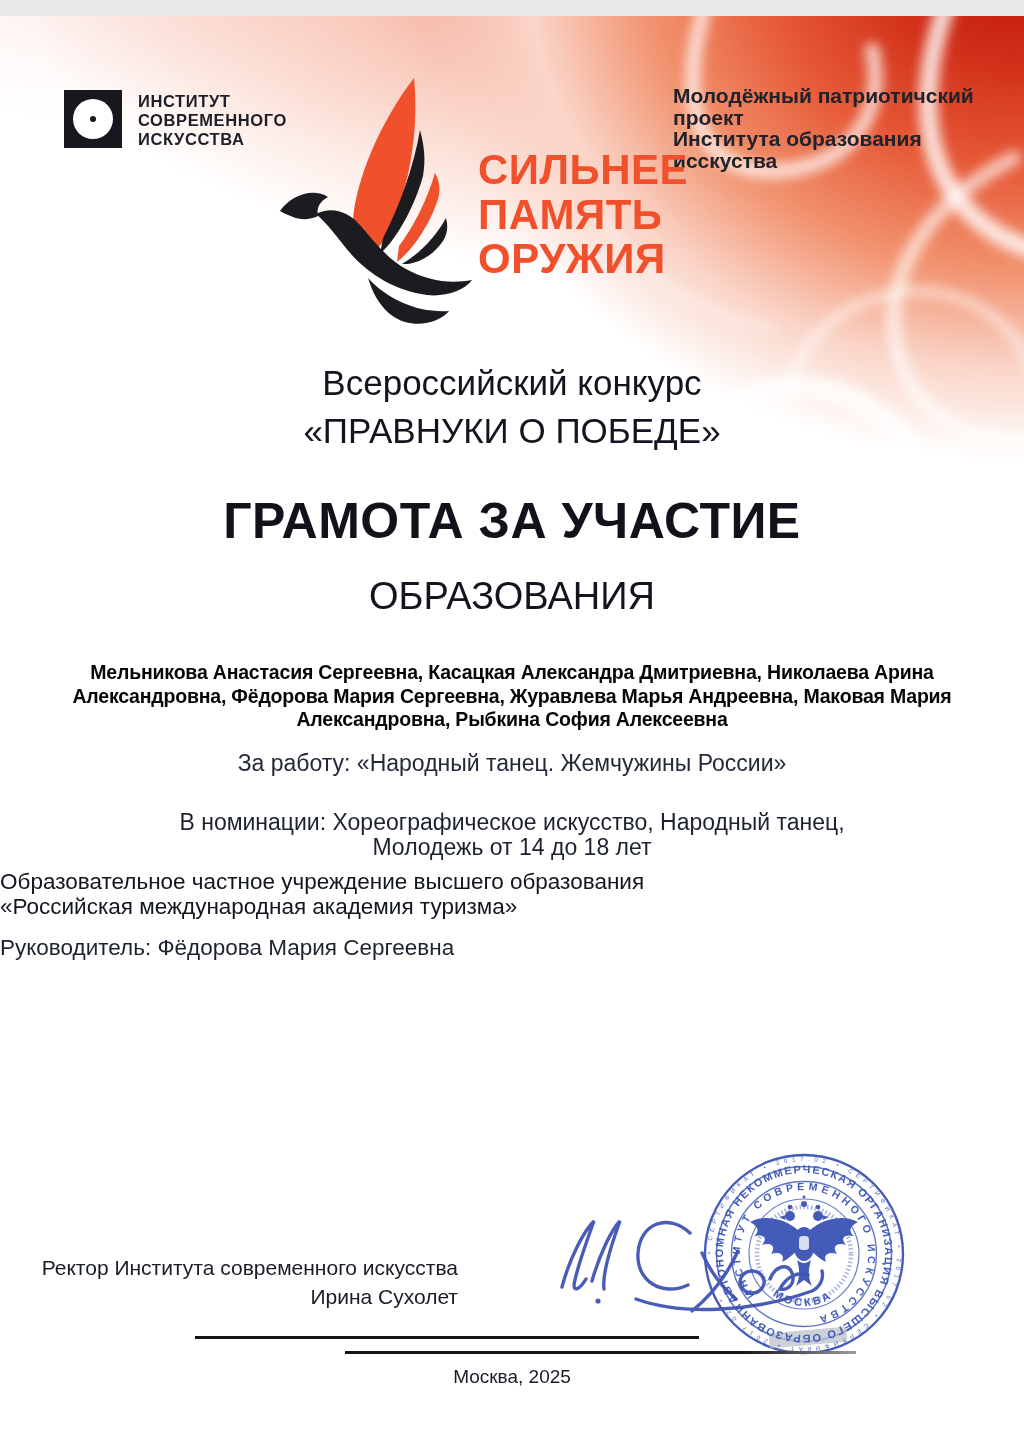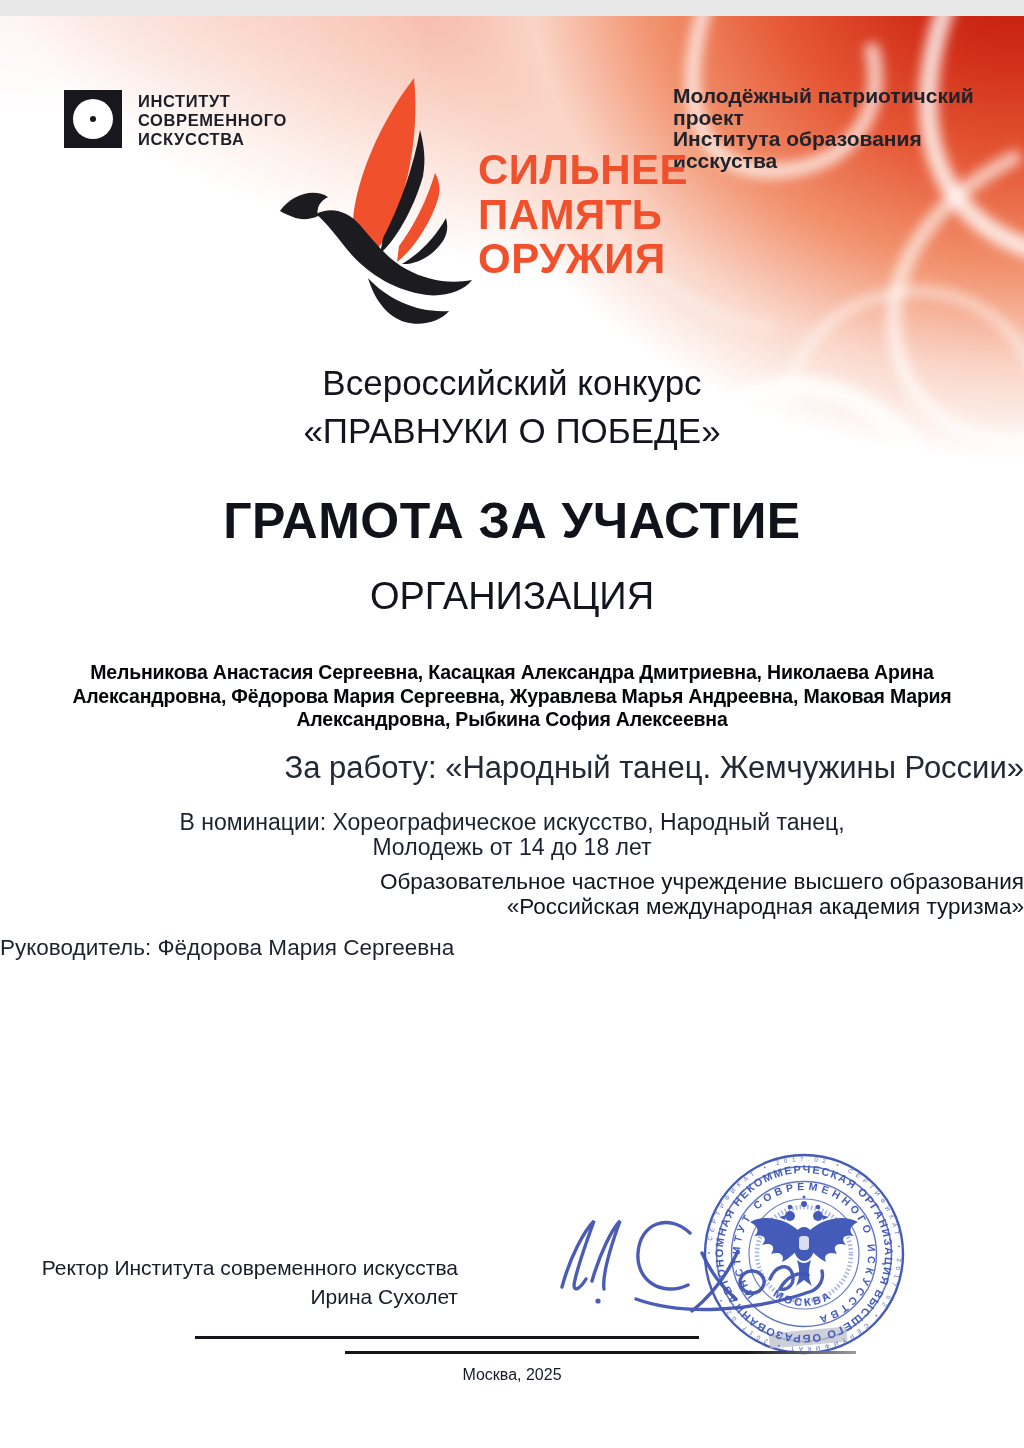--- a/index.html
+++ b/index.html
@@ -26,29 +26,29 @@
   
   .note{position:absolute;left:673px;top:69px;font-size:21px;line-height:21.5px;font-weight:bold;color:#22222a;}
   
   .memory{position:absolute;left:478px;top:132px;font-size:42px;line-height:44.5px;font-weight:bold;letter-spacing:.5px;color:#F1502C;}
   .birdlogo{position:absolute;left:272px;top:54px;}
   
   .contest{position:absolute;left:0;top:343px;width:100%;text-align:center;font-size:35px;line-height:48px;color:#14141e;}
   .award-title{position:absolute;left:0;top:476px;width:100%;text-align:center;font-size:50px;font-weight:bold;letter-spacing:.5px;color:#12121a;}
   .awarded{position:absolute;left:0;top:559px;width:100%;text-align:center;font-size:38px;color:#14141e;}
   .recipients{position:absolute;left:72px;top:645px;width:880px;text-align:center;font-size:19.5px;line-height:23.5px;font-weight:bold;letter-spacing:-.2px;color:#05060a;}
-  .work{position:absolute;left:0;top:734px;width:100%;text-align:right;font-size:31px;color:#232a36;}
+  .work{position:absolute;left:0;top:734px;width:100%;text-align:center;font-size:23px;color:#232a36;}
   .nomination{position:absolute;left:0;top:794px;width:100%;text-align:center;font-size:23px;line-height:25px;color:#1d232e;}
-  .organization{position:absolute;left:0;top:854px;width:100%;text-align:right;font-size:22.5px;line-height:24.5px;color:#12161e;}
+  .organization{position:absolute;left:0;top:854px;width:100%;text-align:left;font-size:22.5px;line-height:24.5px;color:#12161e;}
   .supervisor{position:absolute;left:0;top:919px;width:100%;font-size:22.5px;color:#1d232e;}
   
   .signatory{position:absolute;right:566px;top:1238px;text-align:right;font-size:21px;line-height:28.5px;white-space:nowrap;color:#181c26;}
   .sig-line-a{position:absolute;left:195px;top:1320px;width:504px;height:2.5px;background:#14141a;}
   .sig-line-b{position:absolute;left:345px;top:1335px;width:511px;height:2.5px;background:linear-gradient(90deg,#14141a 0%,#14141a 78%,#9a9aa0 100%);}
-  .place-year{position:absolute;left:0;top:1350px;width:100%;text-align:center;font-size:16px;color:#181c26;}
+  .place-year{position:absolute;left:0;top:1350px;width:100%;text-align:center;font-size:19px;color:#181c26;}
   .signature{position:absolute;left:540px;top:1163px;}
   .seal{position:absolute;left:702px;top:1136px;opacity:.96;}
   .seal text{font-family:"Liberation Sans","DejaVu Sans",sans-serif;}
 </style>
 </head>
 <body>
 
 <div class="page">
 
   <div class="bg"></div>
@@ -101,21 +101,21 @@
     <div>ПАМЯТЬ</div>
     <div>ОРУЖИЯ</div>
   </div>
 
   <div class="contest">
     <div>Всероссийский конкурс</div>
     <div>«ПРАВНУКИ О ПОБЕДЕ»</div>
   </div>
 
   <div class="award-title">ГРАМОТА ЗА УЧАСТИЕ</div>
-  <div class="awarded">ОРГАНИЗАЦИЯ</div>
+  <div class="awarded">ОБРАЗОВАНИЯ</div>
 
   <div class="recipients">Мельникова Анастасия Сергеевна, Касацкая Александра Дмитриевна, Николаева Арина Александровна, Фёдорова Мария Сергеевна, Журавлева Марья Андреевна, Маковая Мария Александровна, Рыбкина София Алексеевна</div>
 
   <div class="work">За работу: «Народный танец. Жемчужины России»</div>
 
   <div class="nomination">
     <div>В номинации: Хореографическое искусство, Народный танец,</div>
     <div>Молодежь от 14 до 18 лет</div>
   </div>
 

